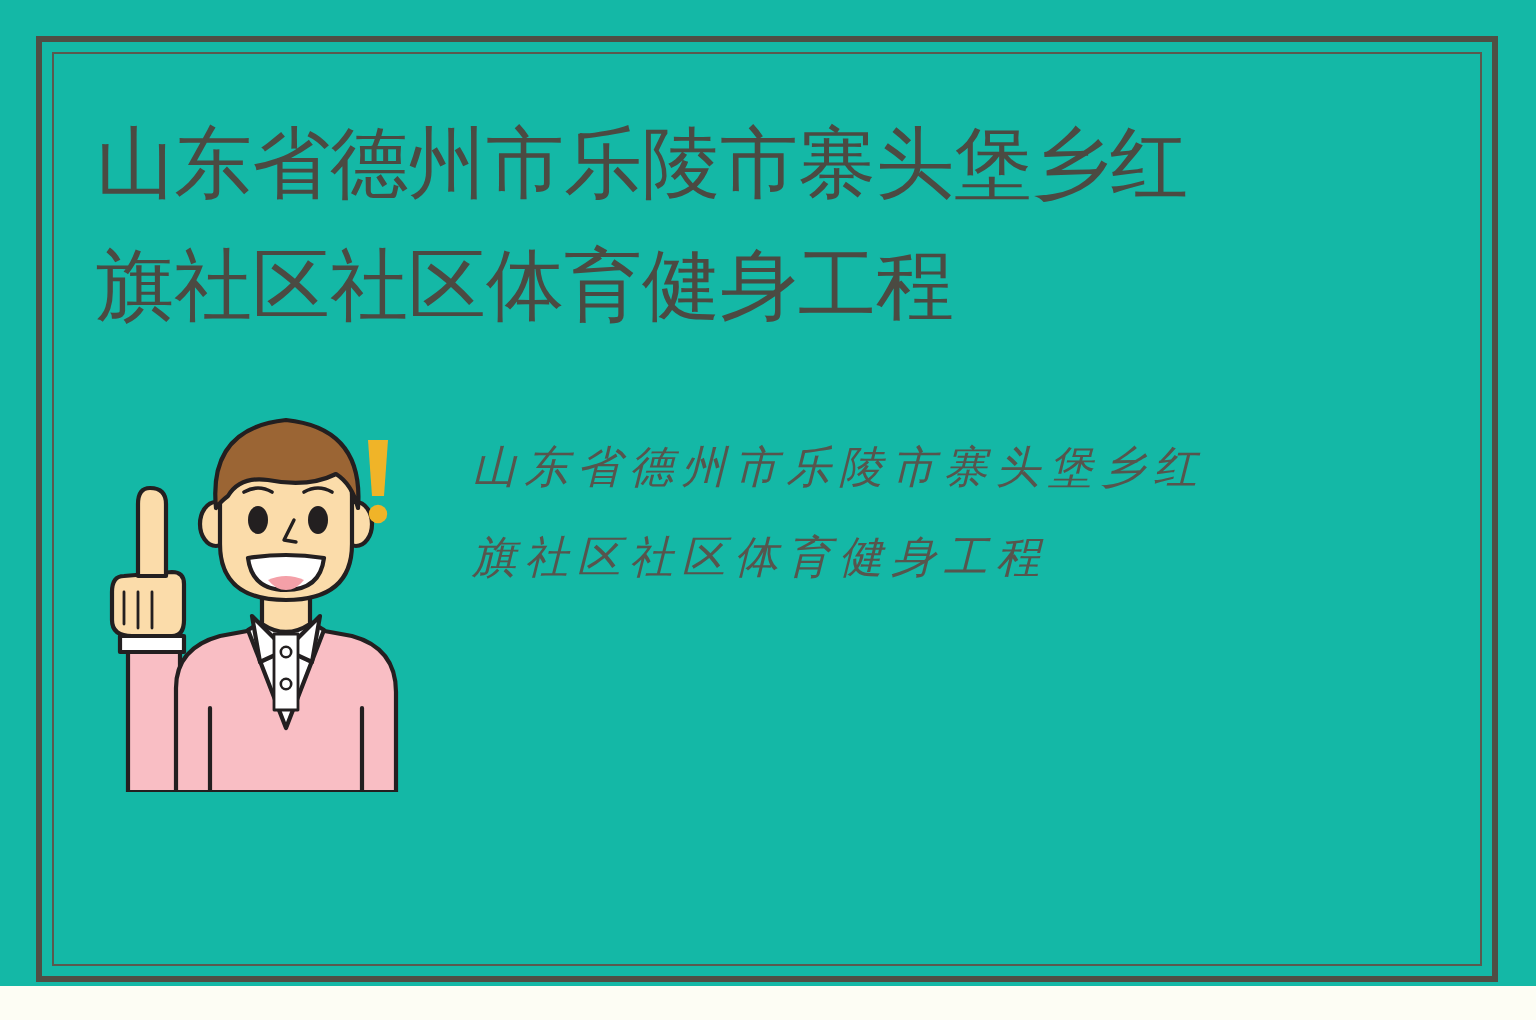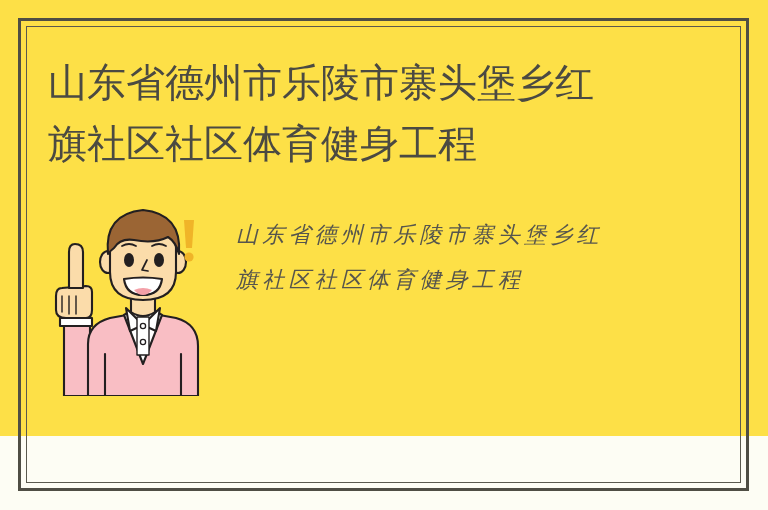--- a/index.html
+++ b/index.html
@@ -10,22 +10,22 @@
     width: 768px;
     height: 510px;
     overflow: hidden;
     background: #fdfdf4;
     font-family: "Liberation Sans", sans-serif;
   }
 
   #page {
     position: relative;
     width: 768px;
-    height: 436px;
-    background: #fde047;
+    height: 493px;
+    background: #14b8a6;
     box-sizing: border-box;
   }
 
   
   .frame-outer {
     position: absolute;
     left: 18px;
     top: 18px;
     width: 731px;
     height: 473px;

